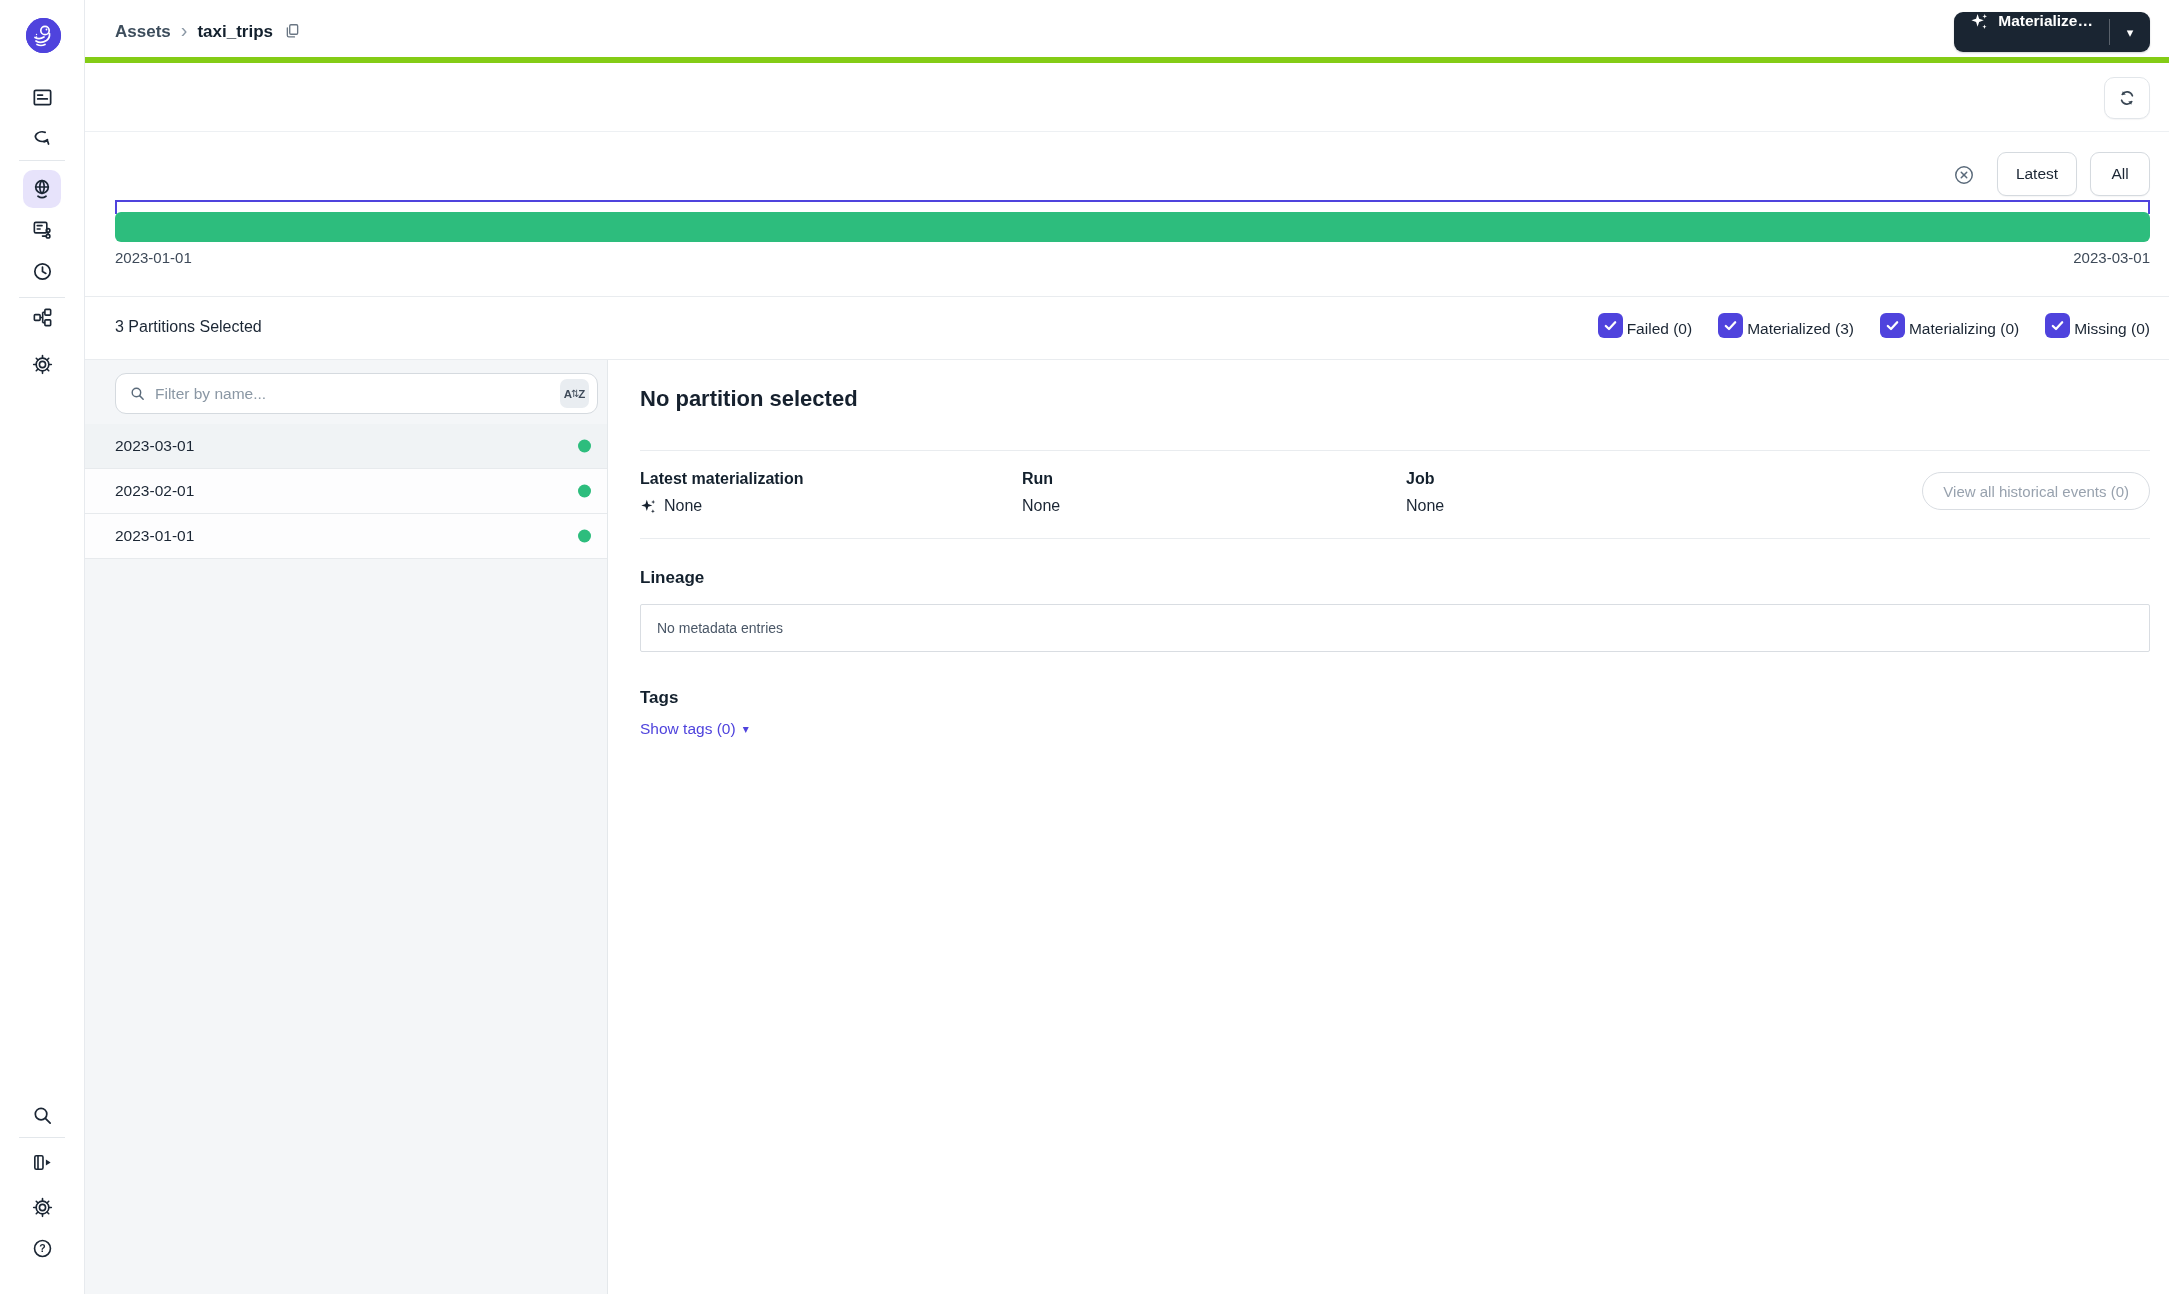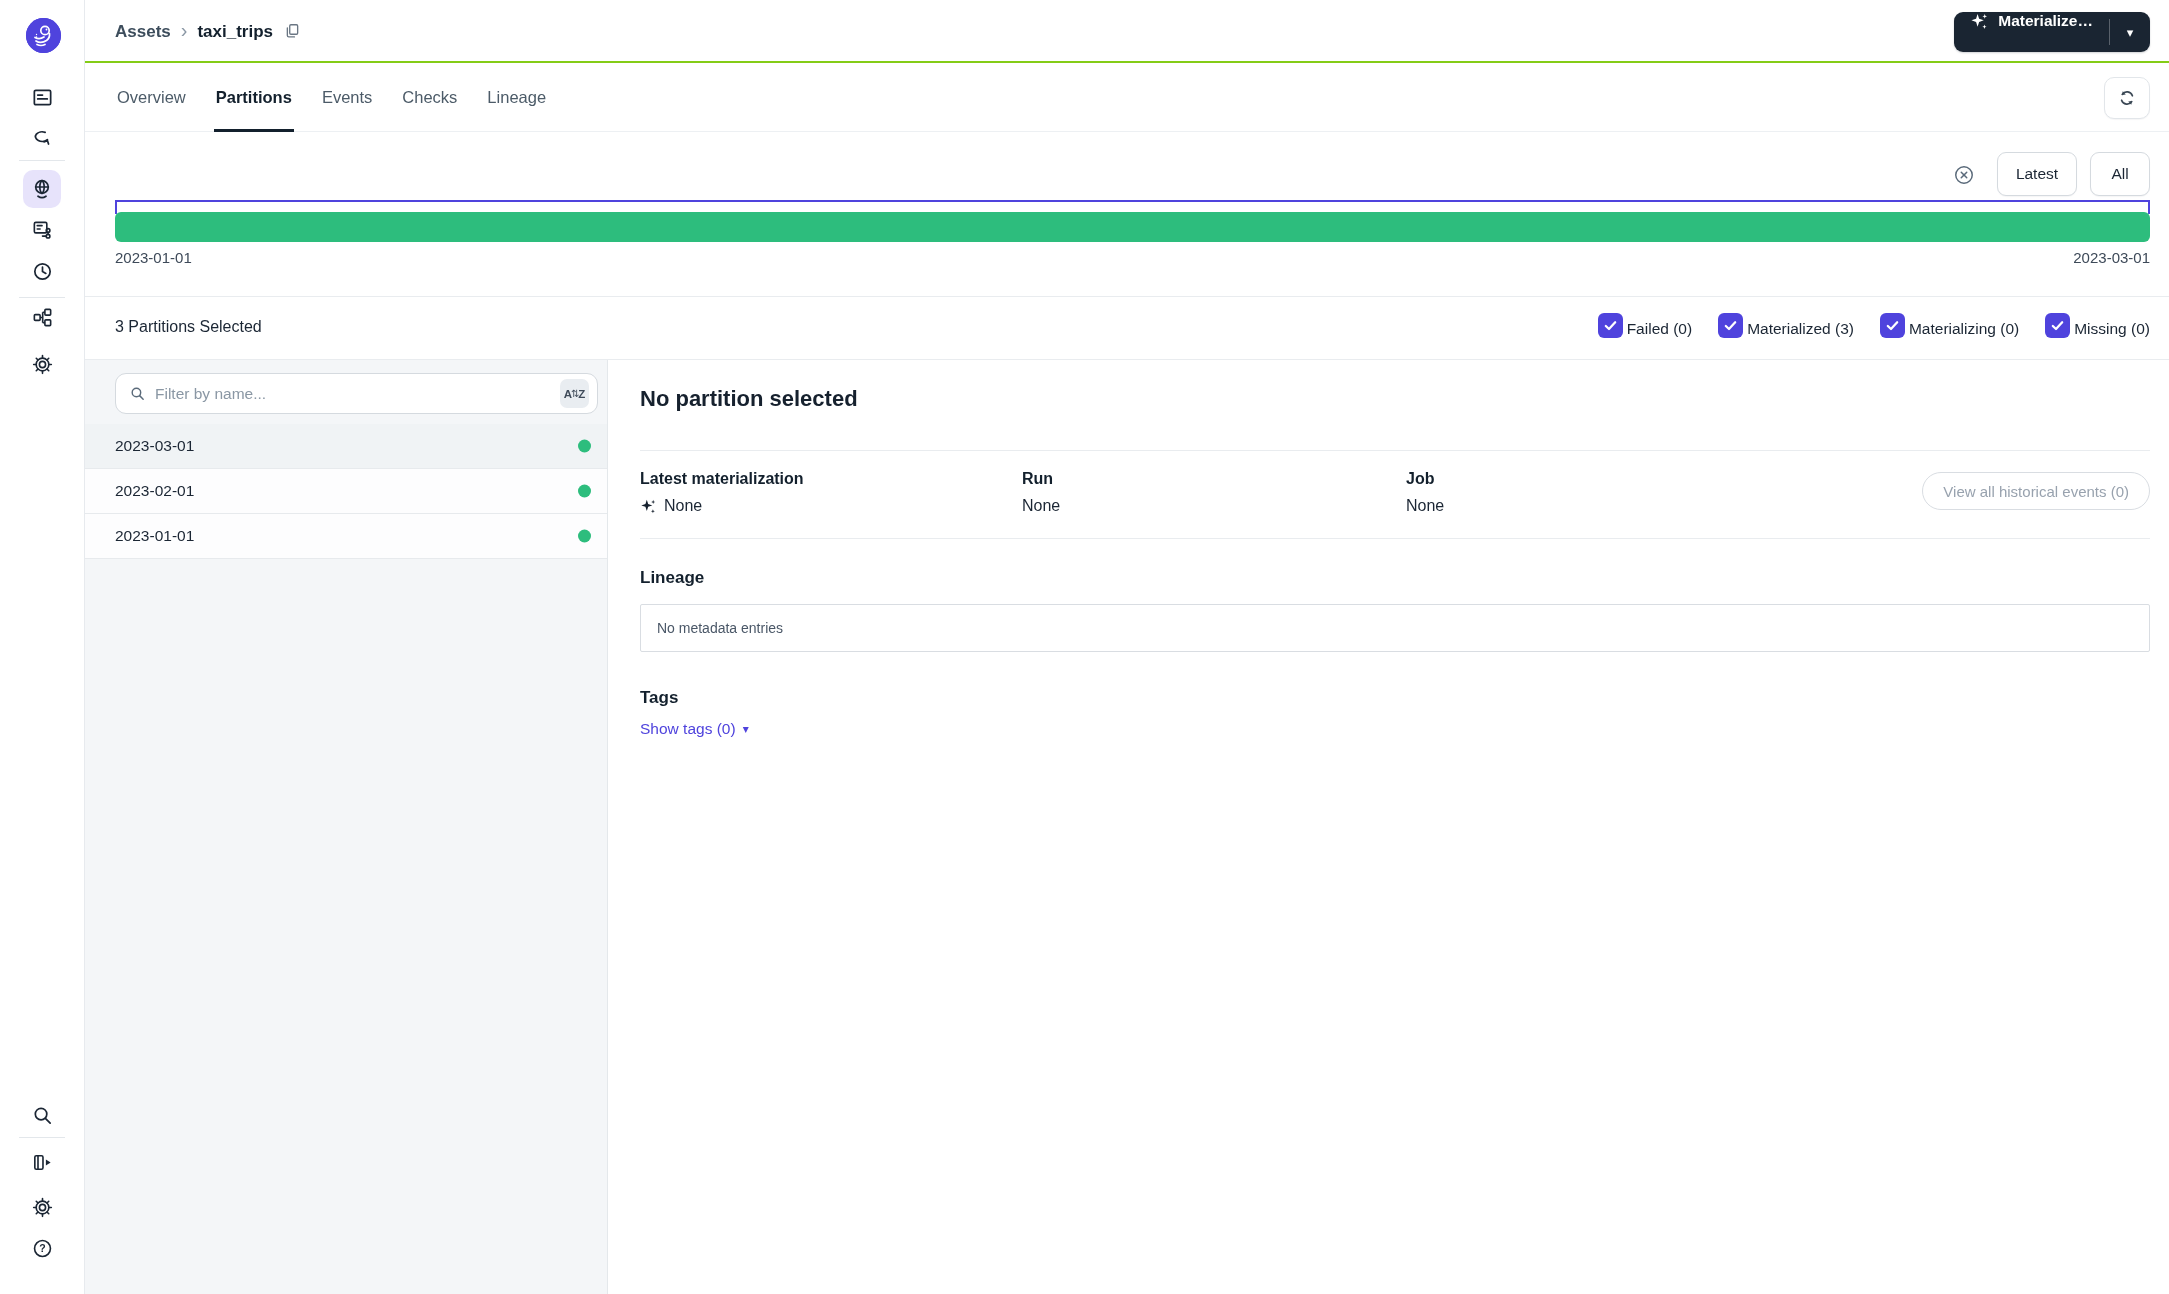--- a/index.html
+++ b/index.html
@@ -32,21 +32,21 @@
     width: 38px; height: 38px; border-radius: 10px; background: #E7E3FB;
   }
   .rail-divider {
     position: absolute; left: 50%; transform: translateX(-50%);
     width: 46px; height: 1px; background: #E3E7EB;
   }
 
   
   .hdr {
     position: absolute; left: 85px; right: 0; top: 0; height: 63px;
-    border-bottom: 2px solid #84cc16; background: #fff;
+    border-bottom: 6px solid #84cc16; background: #fff;
   }
   .breadcrumb { position: absolute; left: 30px; top: 0; height: 63px; display: flex; align-items: center; gap: 10px; }
   .crumb-root { font-size: 17px; font-weight: 600; color: #3D4D5C; text-decoration: none; cursor: pointer; }
   .crumb-sep { font-size: 20px; color: #8A97A4; line-height: 1; padding-bottom: 3px; }
   .crumb-current { font-size: 17px; font-weight: 700; color: #13202D; }
   .copy-btn { display: flex; align-items: center; cursor: pointer; color: #6A7683; }
 
   .mat-btn {
     position: absolute; right: 19px; top: 12px; height: 40px;
     display: flex; align-items: stretch; border-radius: 9px; overflow: hidden;
@@ -345,27 +345,20 @@
           </svg>
         </span>
         <span>Materialize…</span>
       </span>
       <span class="mat-sep"></span>
       <span class="mat-caret">▾</span>
     </div>
   </div>
 
   <div class="tabs-row">
-    <div class="tabs">
-      <div class="tab">Overview</div>
-      <div class="tab active">Partitions</div>
-      <div class="tab">Events</div>
-      <div class="tab">Checks</div>
-      <div class="tab">Lineage</div>
-    </div>
     <div class="refresh-btn">
       <svg width="22" height="22" viewBox="0 0 24 24">
         <g fill="none" stroke="#3A4754" stroke-width="1.8" stroke-linecap="round">
           <path d="M17.9 9.6 A6.2 6.2 0 0 0 6.8 8.1"></path>
           <path d="M6.1 14.4 A6.2 6.2 0 0 0 17.2 15.9"></path>
         </g>
         <path d="M7.3 4.6 L6.5 8.8 L10.7 8.1 Z" fill="#3A4754"></path>
         <path d="M16.7 19.4 L17.5 15.2 L13.3 15.9 Z" fill="#3A4754"></path>
       </svg>
     </div>

